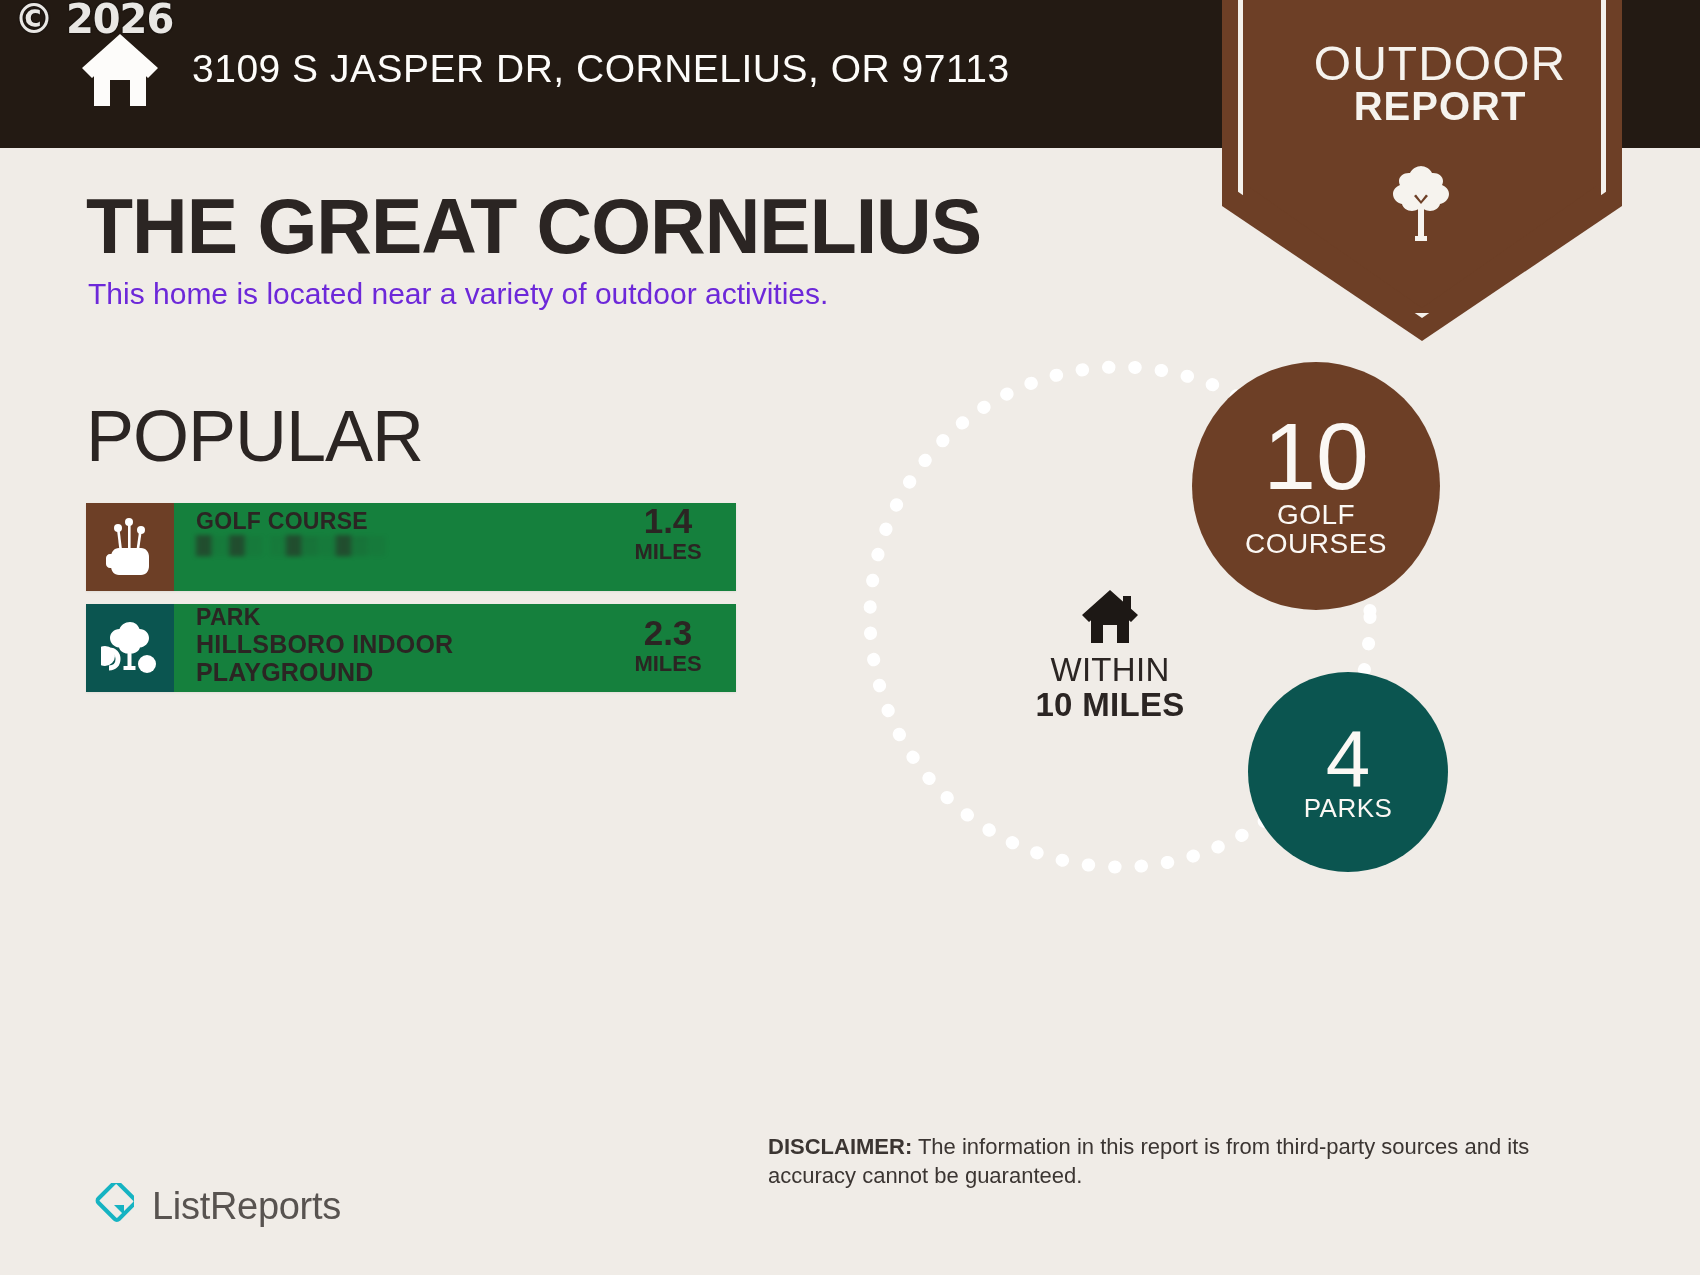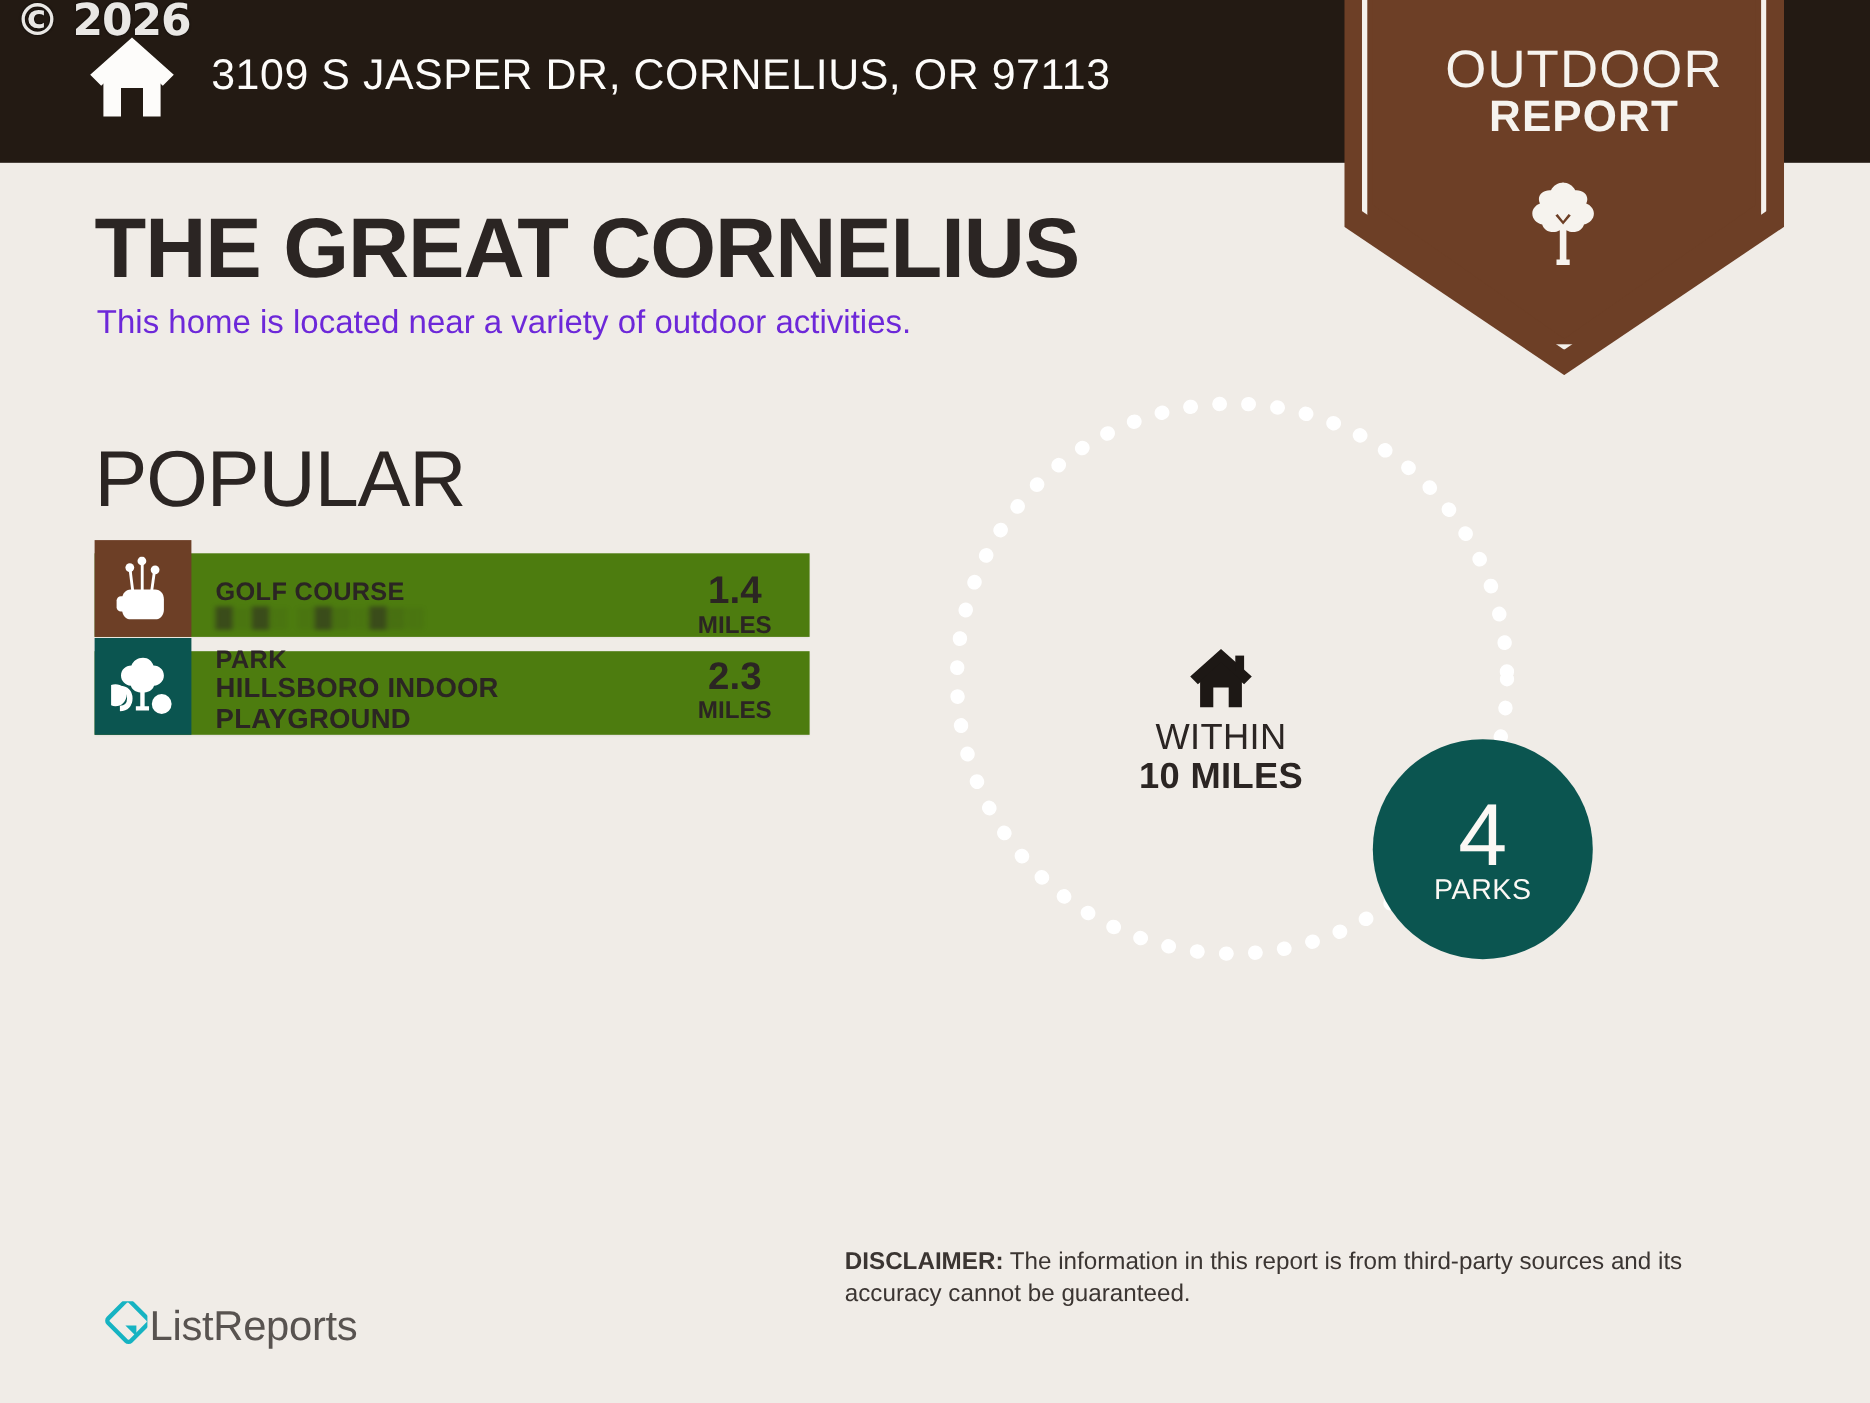--- a/index.html
+++ b/index.html
@@ -72,22 +72,22 @@
   }
   .h2{
     position:absolute;left:86px;top:395px;
     font-size:72px;font-weight:normal;letter-spacing:-1px;
     color:#2b2523;margin:0;
   }
 
   
   .list{position:absolute;left:86px;top:503px;width:650px;}
   .row{
-    display:flex;align-items:flex-end;background:#4d7c0f;
-    height:76px;margin-bottom:13px;
+    display:flex;align-items:flex-start;background:#15803d;
+    height:88px;margin-bottom:13px;
     box-shadow:0 1px 2px rgba(0,0,0,.06);
   }
   .row-ico{
     width:88px;min-width:88px;height:88px;
     display:flex;align-items:center;justify-content:center;
   }
   .ico-golf{background:#6d3f26;}
   .ico-park{background:#0b5550;}
   .row-body{
     flex:1;display:flex;align-items:center;
@@ -128,21 +128,21 @@
   }
   .bubble-golf{left:352px;top:7px;width:248px;height:248px;background:#6d3f26;}
   .bubble-park{left:408px;top:317px;width:200px;height:200px;background:#0b5550;}
   .b-num{font-weight:400;line-height:.92;display:block;}
   .bubble-golf .b-num{font-size:95px;}
   .bubble-park .b-num{font-size:80px;}
   .b-lbl{font-size:28px;font-weight:400;line-height:1.03;display:block;letter-spacing:.5px;}
   .bubble-park .b-lbl{font-size:26px;}
 
   
-  .logo{position:absolute;left:88px;top:1183px;display:flex;align-items:center;gap:2px;}
+  .logo{position:absolute;left:88px;top:1183px;display:flex;align-items:center;gap:18px;}
   .logo-mark{width:46px;height:46px;display:block;}
   .logo-txt{font-size:38px;color:#585350;font-weight:400;letter-spacing:-.3px;}
   .disclaimer{
     position:absolute;left:768px;top:1132px;width:810px;
     font-size:22px;line-height:1.33;color:#3b3532;
   }
   .disclaimer b{font-weight:bold;}
 </style>
 </head>
 <body>
@@ -248,20 +248,25 @@
       <svg class="center-house" viewBox="0 0 62 58">
         <path d="M31 3 L59 28 L52 35 L31 17 L10 35 L3 28 Z" fill="#1d1815"></path>
         <rect x="44" y="9" width="8" height="14" fill="#1d1815"></rect>
         <path d="M12 32 L31 15 L50 32 L50 56 L38 56 L38 38 L24 38 L24 56 L12 56 Z" fill="#1d1815"></path>
       </svg>
     </span>
     <span class="within">WITHIN</span>
     <span class="within-b">10 MILES</span>
   </div>
 
+  <div class="bubble bubble-golf">
+    <span class="b-num">10</span>
+    <span class="b-lbl">GOLF</span>
+    <span class="b-lbl">COURSES</span>
+  </div>
 
   <div class="bubble bubble-park">
     <span class="b-num">4</span>
     <span class="b-lbl">PARKS</span>
   </div>
 </div>
 
 
 <div class="logo">
   <span>

